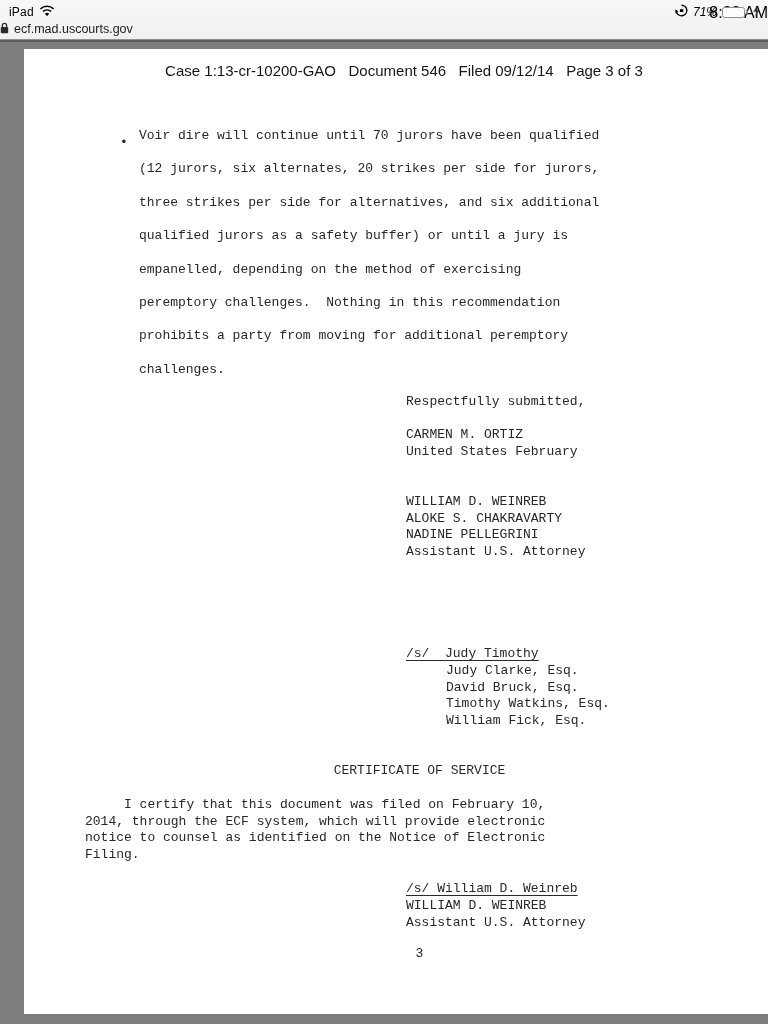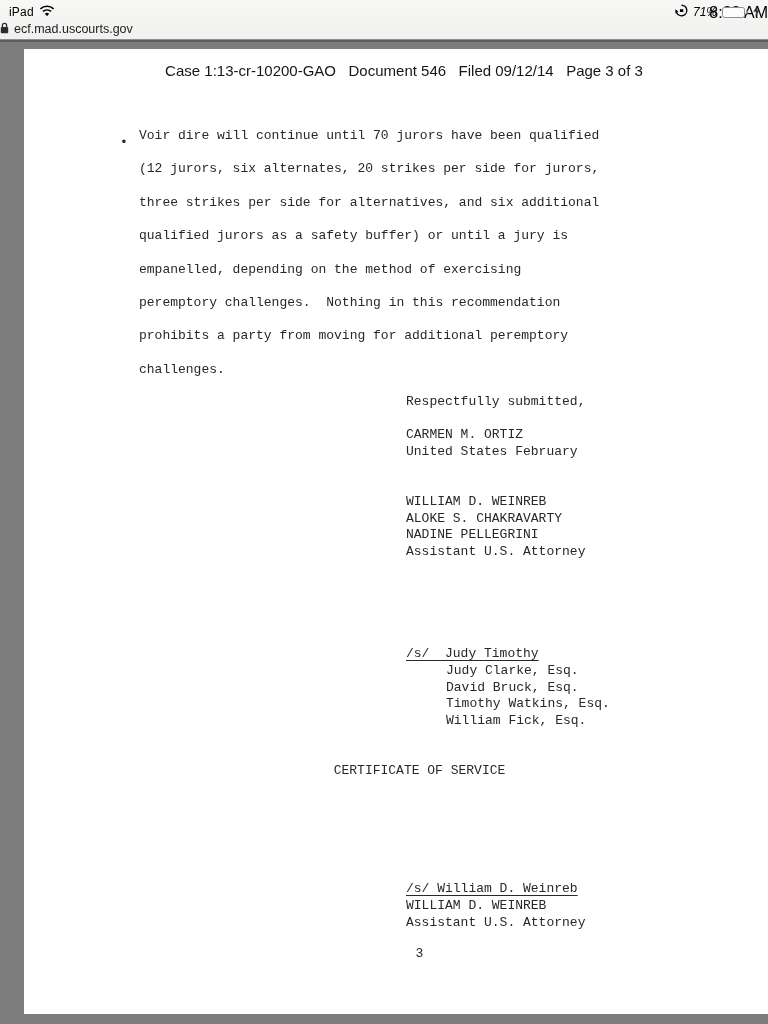--- a/index.html
+++ b/index.html
@@ -143,20 +143,24 @@
 
     <div class="abs mono sig-underline" style="left:382px; top:597px;">/s/  Judy Timothy</div>
 
     <div class="abs mono" style="left:382px; top:614px;margin-left:40px;">Judy Clarke, Esq.
 David Bruck, Esq.
 Timothy Watkins, Esq.
 William Fick, Esq.</div>
 
     <div class="abs mono centered-line" style="top:714px;">CERTIFICATE OF SERVICE</div>
 
+    <div class="abs mono" style="left:61px; top:748px;">     I certify that this document was filed on February 10,
+2014, through the ECF system, which will provide electronic
+notice to counsel as identified on the Notice of Electronic
+Filing.</div>
 
     <div class="abs mono sig-underline" style="left:382px; top:832px;">/s/ William D. Weinreb</div>
 
     <div class="abs mono" style="left:382px; top:849px;">WILLIAM D. WEINREB
 Assistant U.S. Attorney</div>
 
     <div class="abs mono centered-line" style="top:897px;">3</div>
 
   </div>
 </div>

